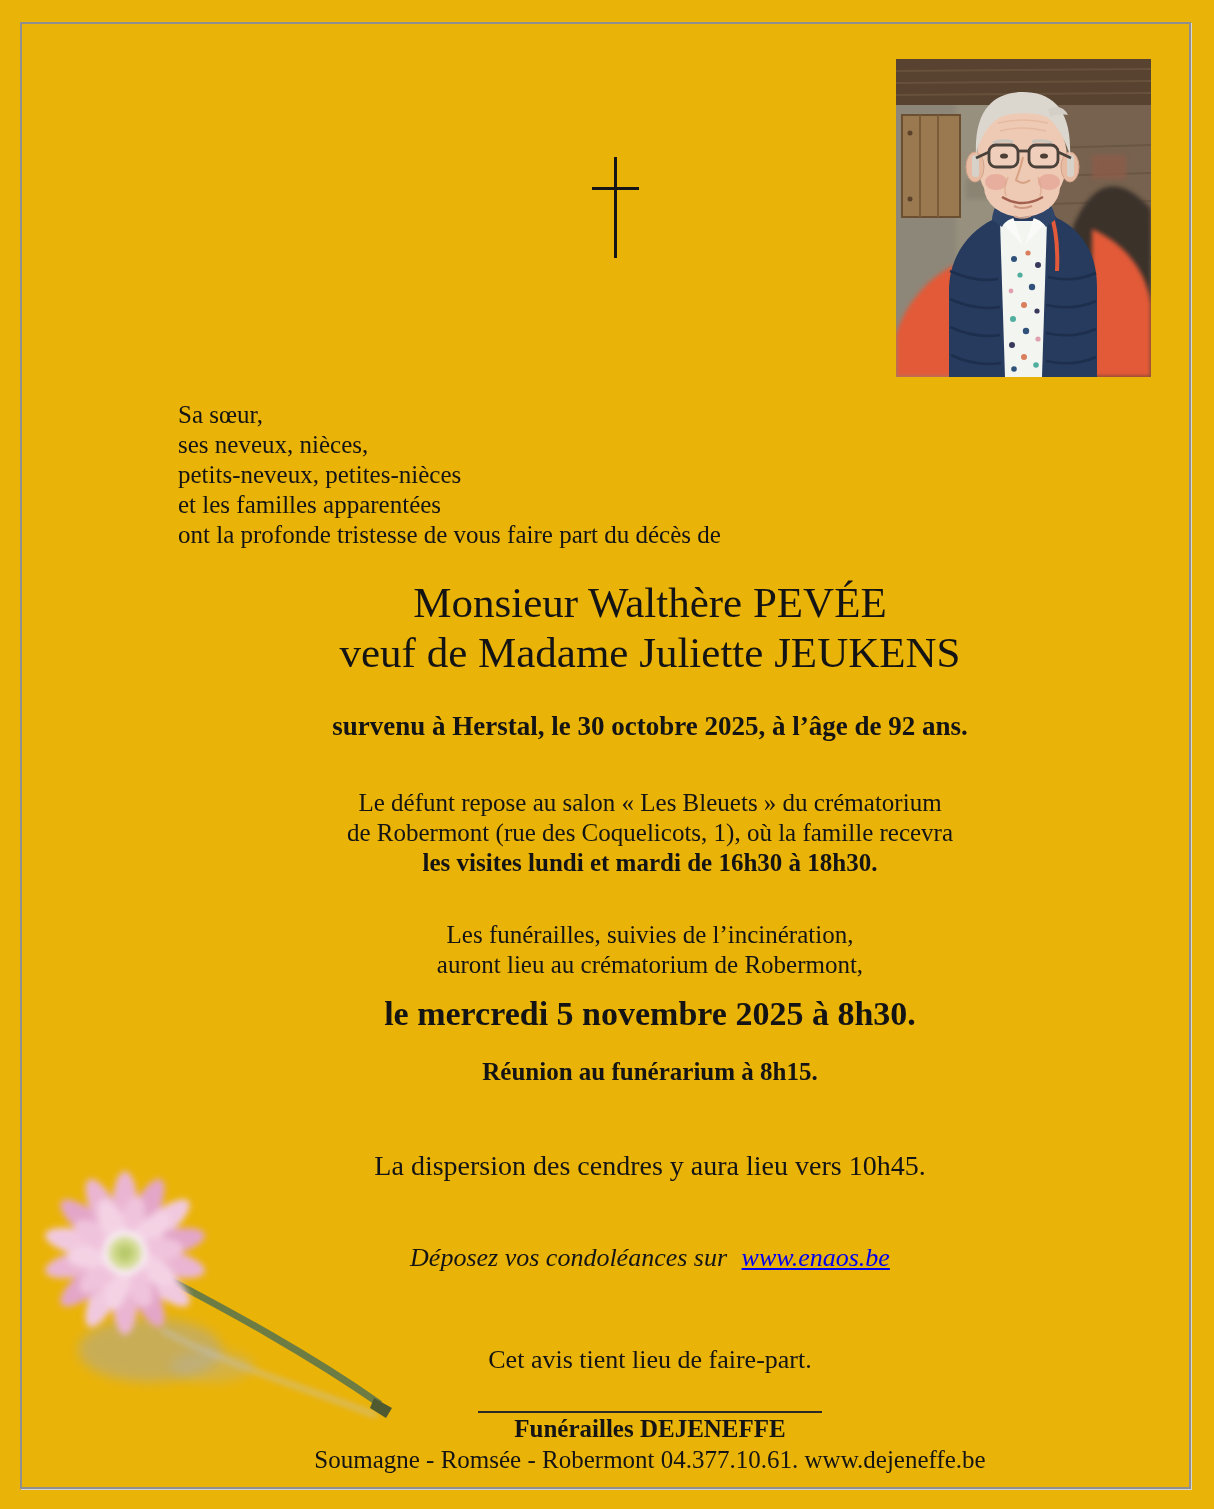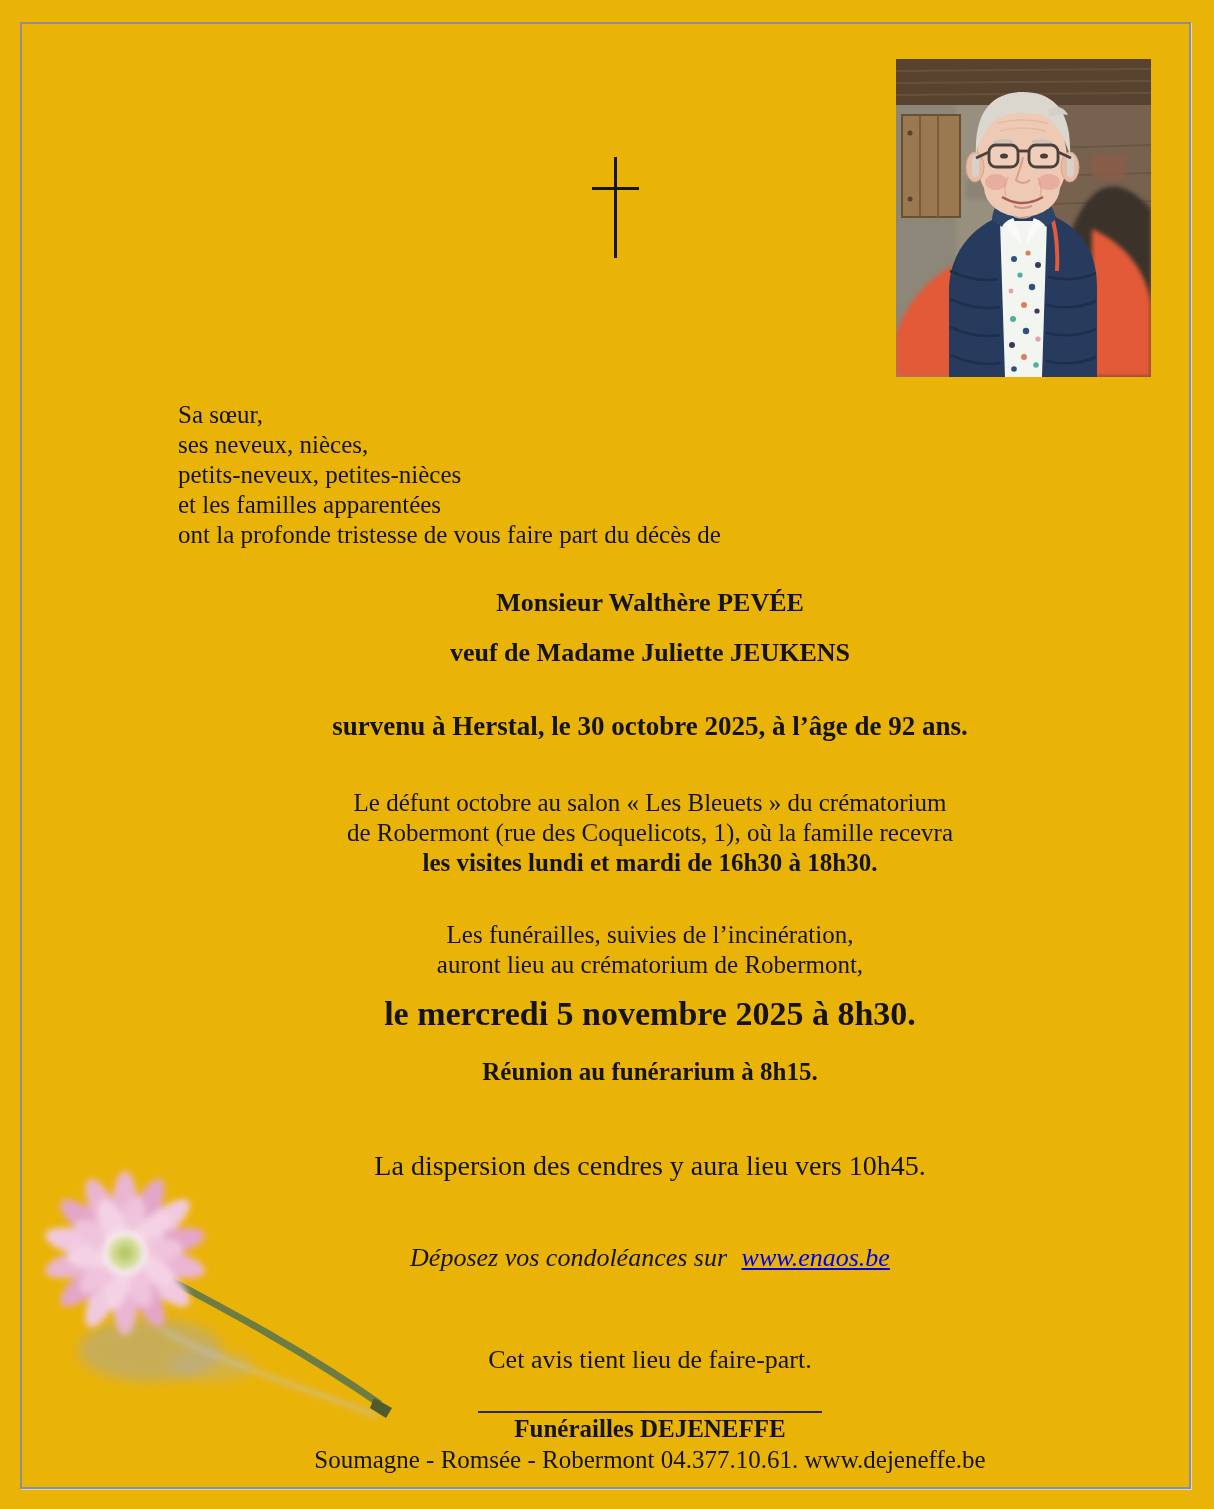--- a/index.html
+++ b/index.html
@@ -23,21 +23,21 @@
   
   .portrait{position:absolute;left:896px;top:59px;width:255px;height:318px;}
   
   .flower{position:absolute;left:22px;top:1158px;width:400px;height:300px;}
   
   .family{
     position:absolute;left:178px;top:400px;
     font-size:25px;line-height:30px;text-align:left;white-space:nowrap;
   }
   .col{position:absolute;left:90px;width:1120px;text-align:center;white-space:nowrap;}
-  .name-block{top:578px;font-size:26px;font-weight:bold;line-height:50px;}
+  .name-block{top:578px;font-size:43px;font-weight:normal;line-height:50px;}
   .death-line{top:711px;font-size:27px;font-weight:bold;}
   .repose-block{top:788px;font-size:25px;line-height:30px;}
   .bold-line{font-weight:bold;}
   .funeral-block{top:920px;font-size:25px;line-height:30px;}
   .date-line{top:995px;font-size:34px;font-weight:bold;}
   .meeting-line{top:1058px;font-size:25px;font-weight:bold;}
   .ashes-line{top:1150px;font-size:28px;}
   .condolences-line{top:1243px;font-size:26px;font-style:italic;}
   .condolences-line a{color:#0000EE;text-decoration:underline;cursor:pointer;margin-left:8px;}
   .notice-line{top:1332px;font-size:26px;margin-top:13px;}
@@ -193,21 +193,21 @@
   </div>
 
   <div class="col name-block">
     <div>Monsieur Walthère PEVÉE</div>
     <div>veuf de Madame Juliette JEUKENS</div>
   </div>
 
   <div class="col death-line">survenu à Herstal, le 30 octobre 2025, à l’âge de 92 ans.</div>
 
   <div class="col repose-block">
-    <div>Le défunt octobre au salon « Les Bleuets » du crématorium</div>
+    <div>Le défunt repose au salon « Les Bleuets » du crématorium</div>
     <div>de Robermont (rue des Coquelicots, 1), où la famille recevra</div>
     <div class="bold-line">les visites lundi et mardi de 16h30 à 18h30.</div>
   </div>
 
   <div class="col funeral-block">
     <div>Les funérailles, suivies de l’incinération,</div>
     <div>auront lieu au crématorium de Robermont,</div>
   </div>
 
   <div class="col date-line">le mercredi 5 novembre 2025 à 8h30.</div>

